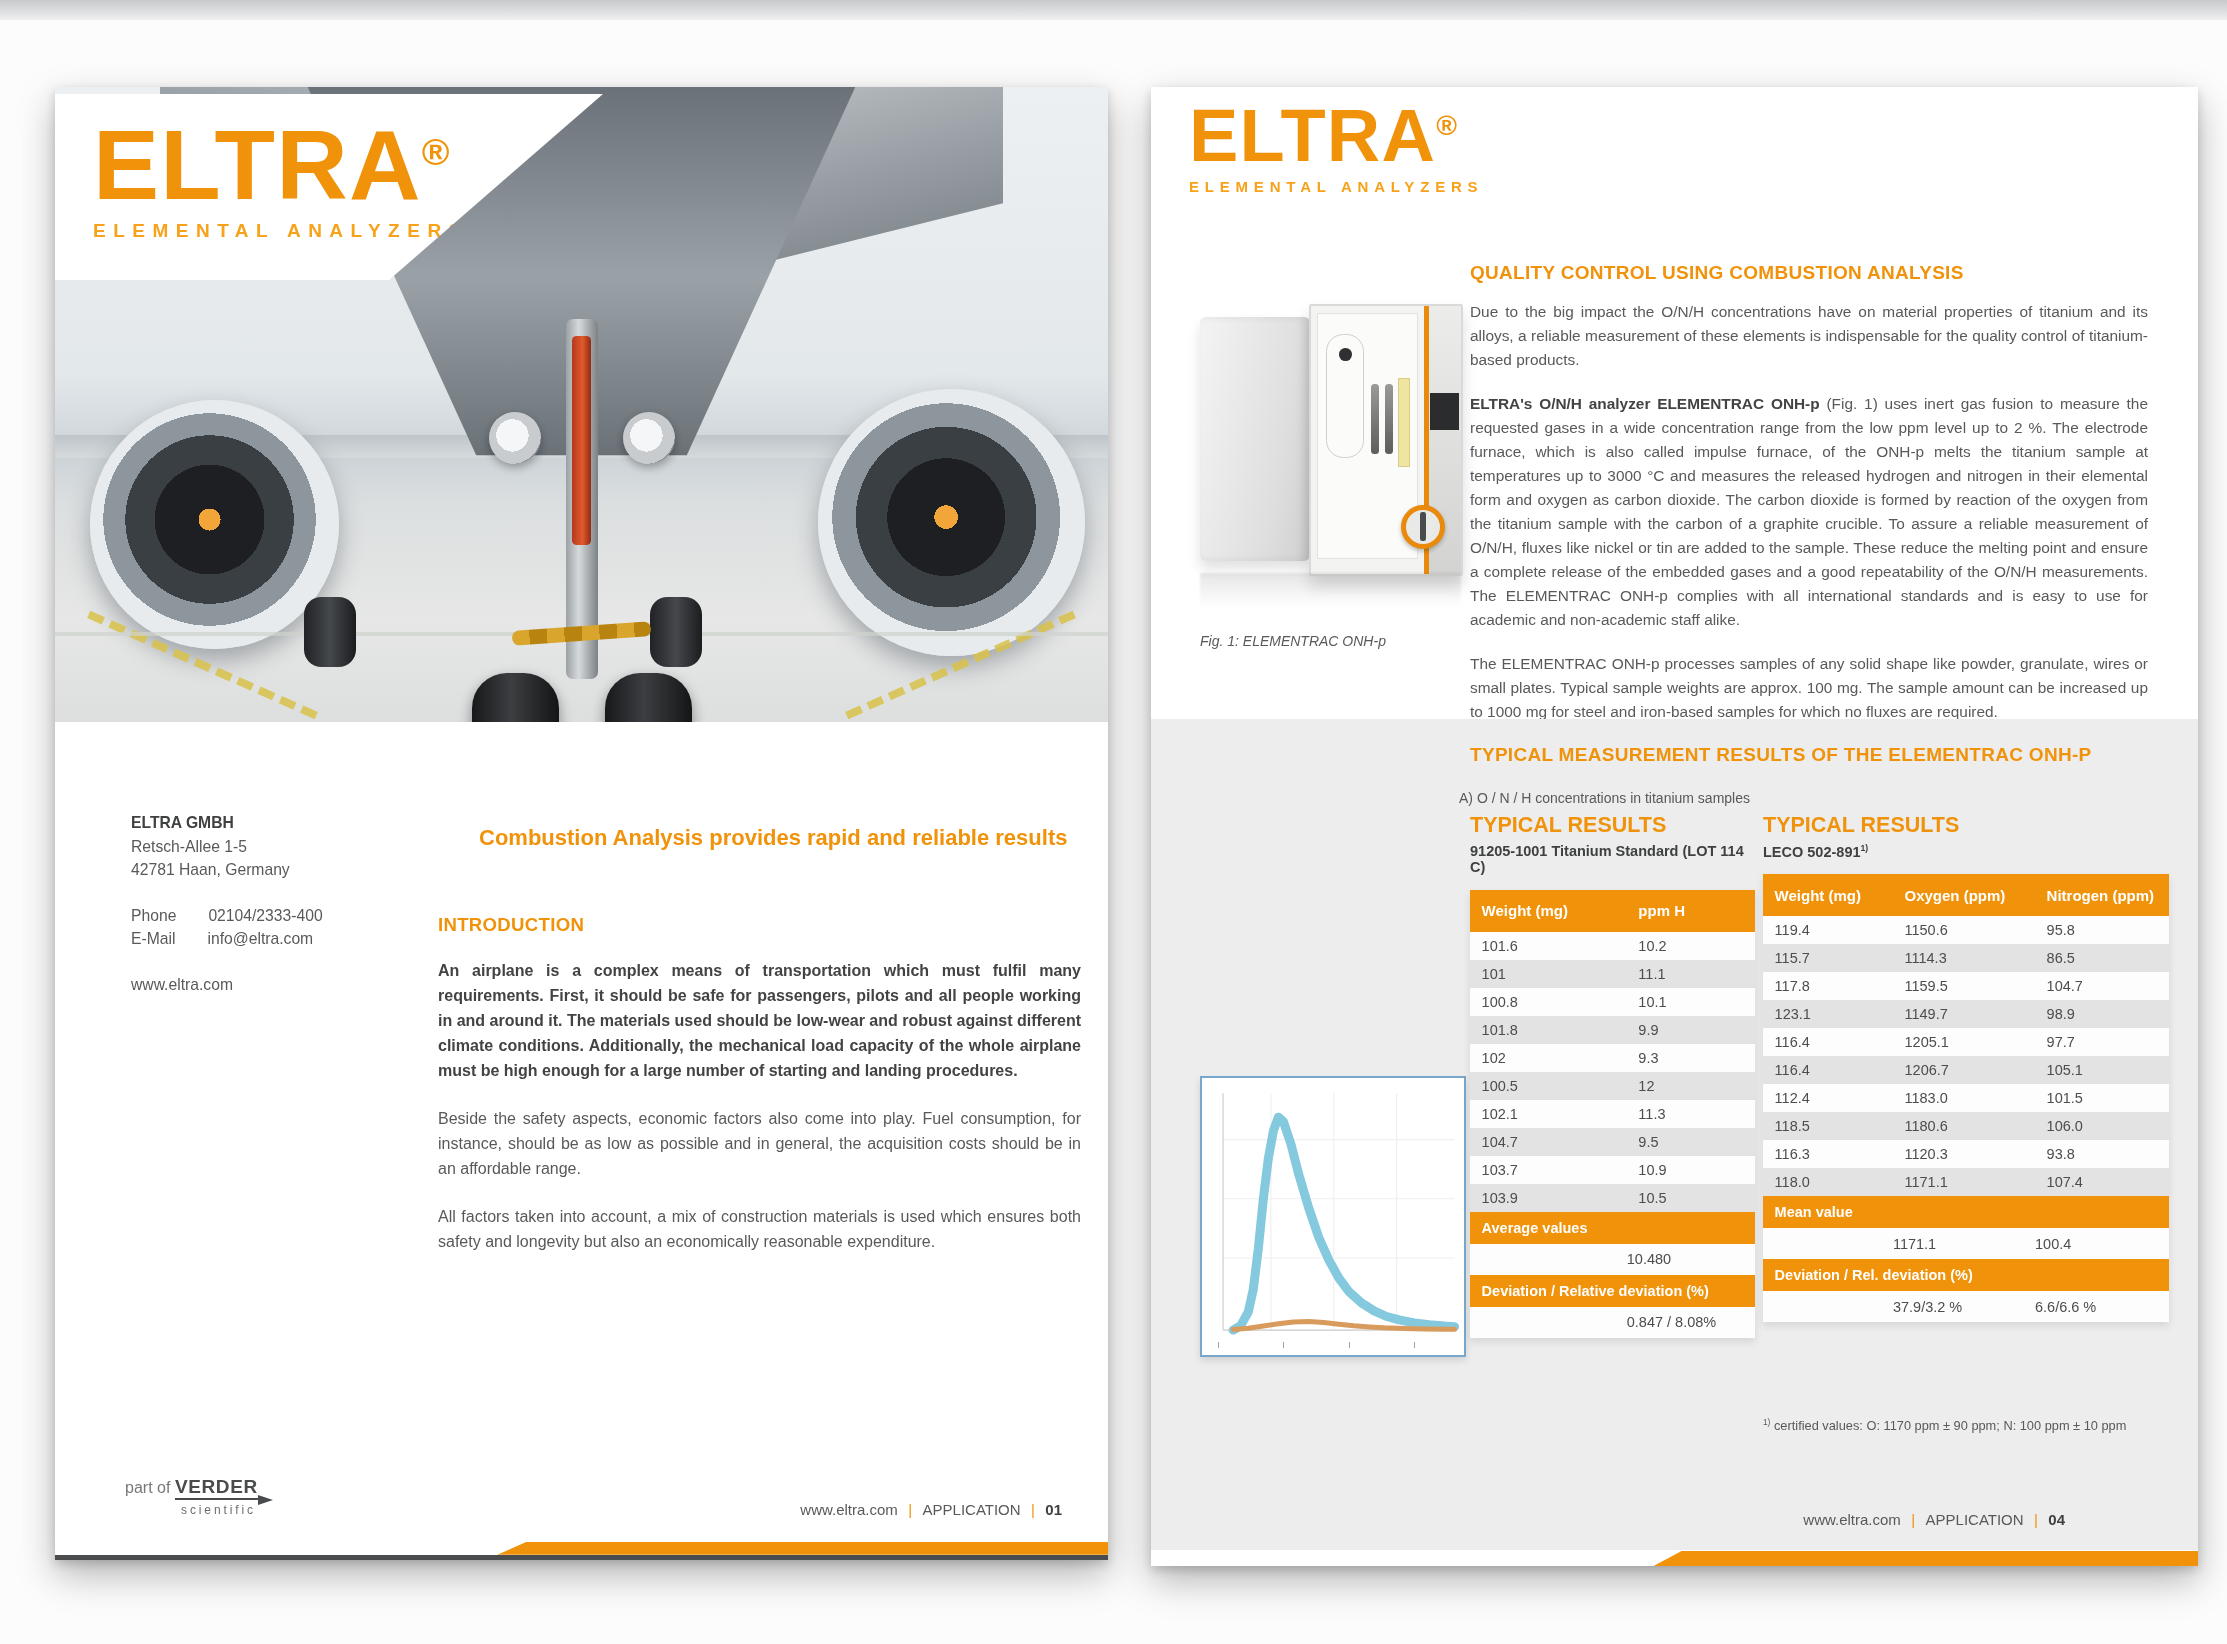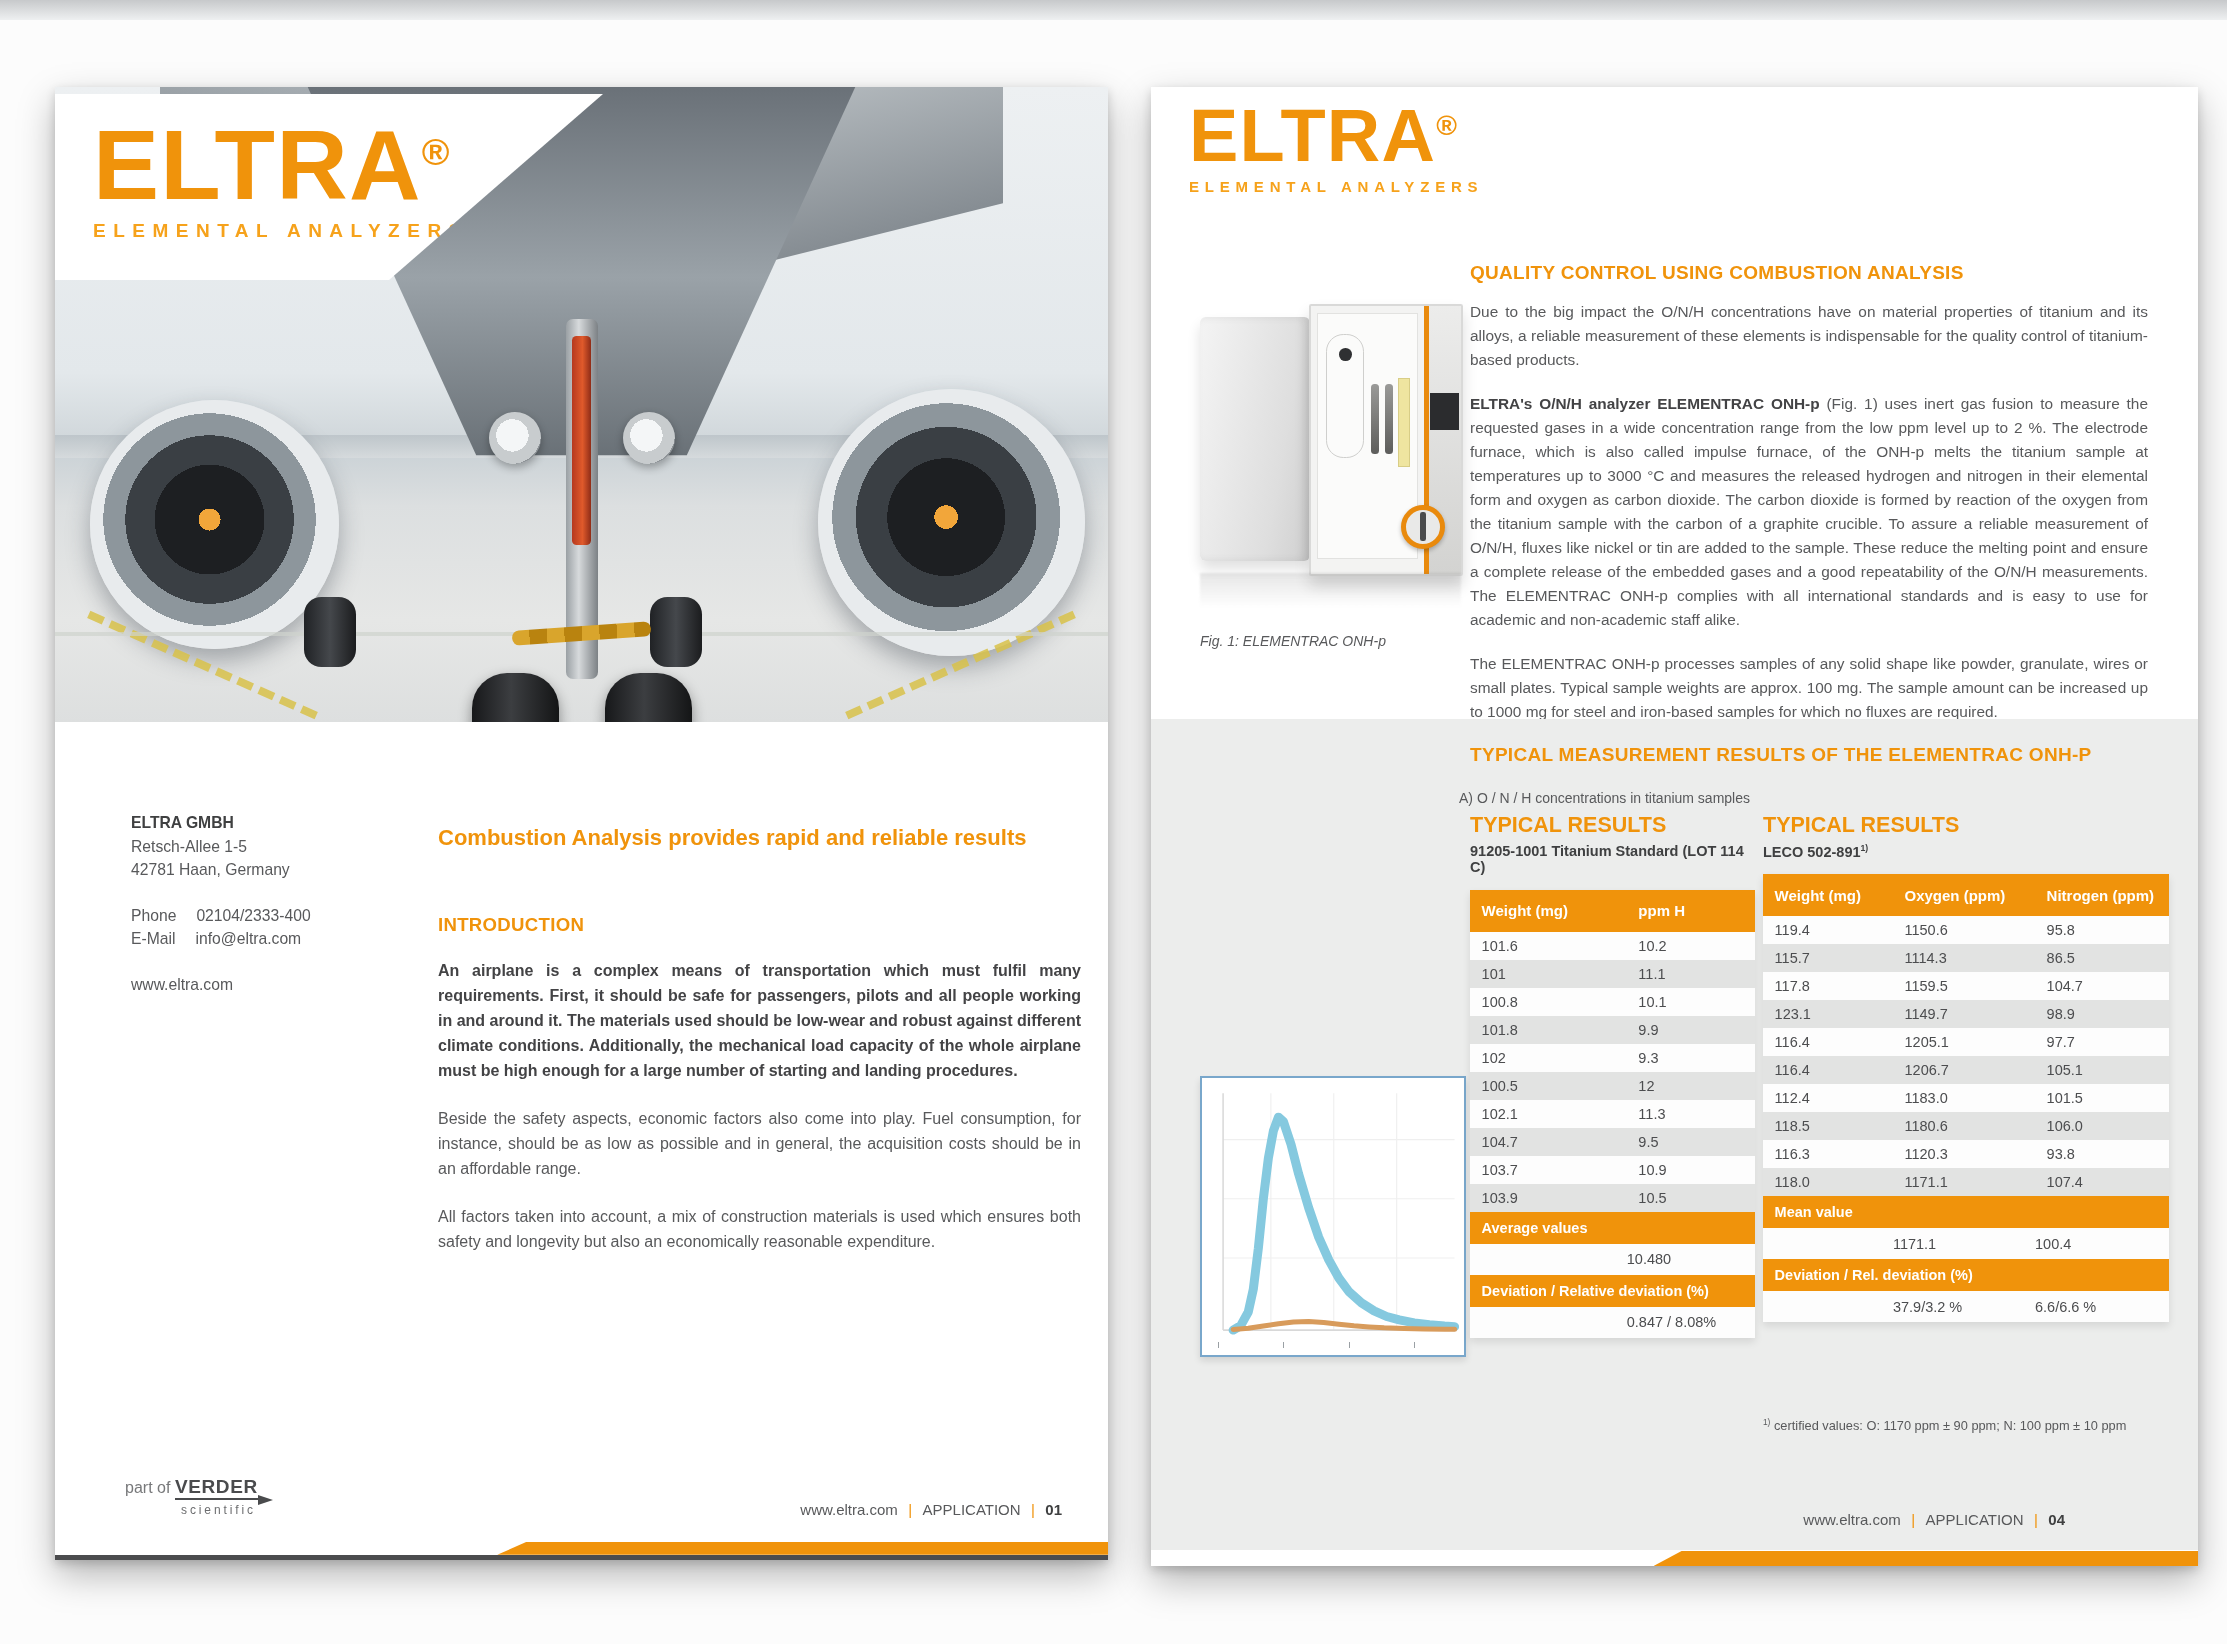--- a/index.html
+++ b/index.html
@@ -53,25 +53,25 @@
   .tire-l{left:calc(50% - 110px);} .tire-r{left:calc(50% + 23px);}
   .side-wheel{position:absolute;top:510px;width:52px;height:70px;border-radius:17.4px;background:linear-gradient(90deg,#202225,#45484c 50%,#1b1c1e);}
   .sw-l{left:249px;} .sw-r{right:406px;}
   .taxi-line{position:absolute;top:574px;width:249px;height:0;border-top:8px dashed #d9c24a;opacity:.85;}
   .tl-l{left:23px;transform:rotate(24deg);} .tl-r{right:23px;transform:rotate(-24deg);}
   .apron-line{position:absolute;left:0;top:545px;width:100%;height:3.5px;background:#cfd3cd;opacity:.7;}
 
   
   .contact{position:absolute;left:76px;top:724px;width:278px;font-size:15.7px;color:#58595B;line-height:1.5;}
   .contact .company{font-weight:bold;color:#3F4041;}
-  .contact .row{display:flex;gap:20px;}
+  .contact .row{display:flex;gap:32px;}
   .contact .gap{height:22px;}
   .col-right{position:absolute;left:383px;top:711px;width:643px;}
   .doc-title{font-size:45px;font-weight:bold;color:#F0930B;line-height:1.22;letter-spacing:0.3px;}
-  .doc-subtitle{margin-top:27px;font-size:22px;font-weight:bold;color:#F0930B;}
+  .doc-subtitle{margin-top:27px;font-size:22px;font-weight:bold;color:#F0930B;margin-left:41px;}
   .intro-heading{margin-top:63px;font-size:18.6px;font-weight:bold;color:#F0930B;letter-spacing:0.3px;}
   .para{font-size:16px;line-height:1.56;color:#58595B;text-align:justify;margin-top:23px;}
   .para.bold{font-weight:bold;color:#434345;}
   .verder{position:absolute;left:70px;top:1389px;color:#4a4b4d;}
   .verder .pof{font-size:16px;color:#77787a;margin-right:4.6px;}
   .verder .vname{font-size:19px;font-weight:bold;letter-spacing:0.6px;border-bottom:2.3px solid #4a4b4d;padding-bottom:1.2px;position:relative;}
   .verder .vname:after{content:"";position:absolute;right:-15px;bottom:-6.4px;width:0;height:0;border-left:15px solid #4a4b4d;border-top:5.2px solid transparent;border-bottom:5.2px solid transparent;}
   .verder .vsub{display:block;font-size:12px;letter-spacing:2.9px;color:#6c6d6f;margin-top:4.6px;margin-left:56px;}
   .page-footer{position:absolute;font-size:15px;color:#58595B;display:flex;gap:10.4px;align-items:center;}
   .pf-l{right:46px;top:1414px;}

